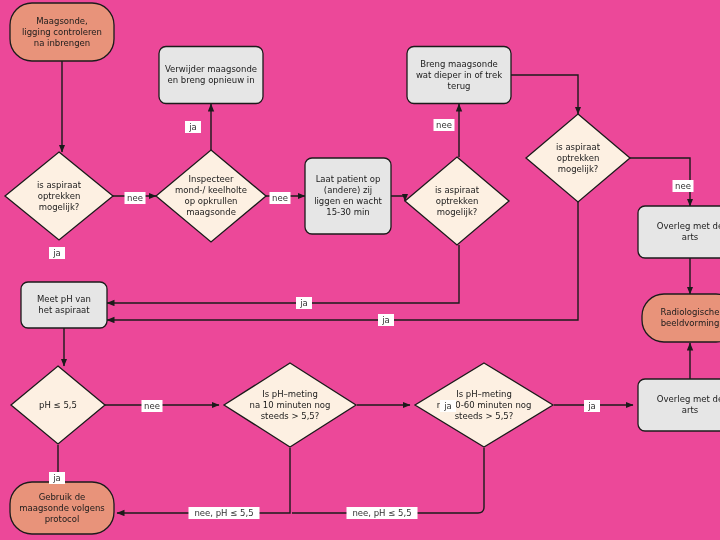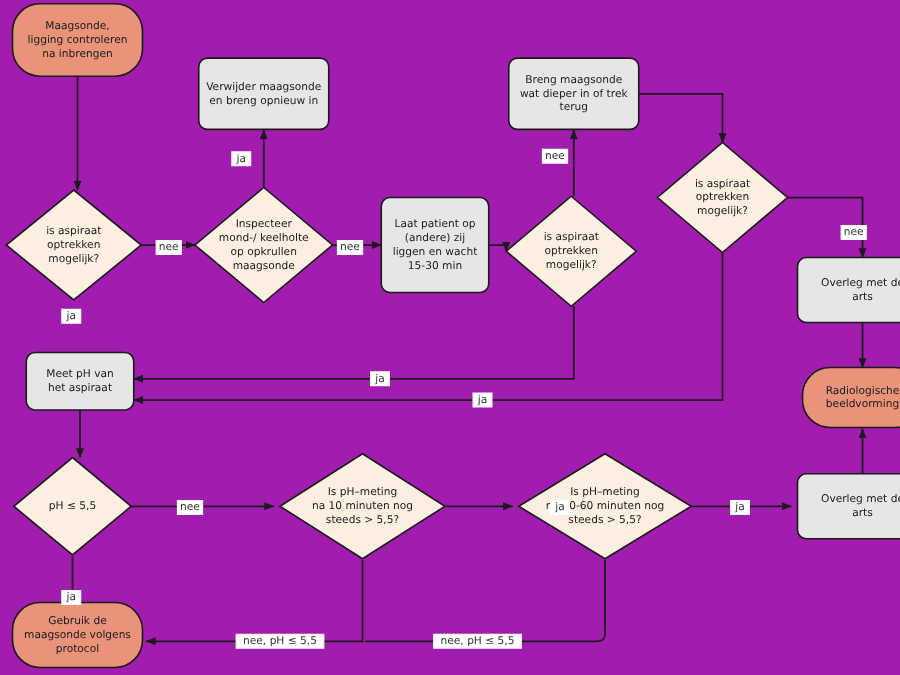--- a/index.html
+++ b/index.html
@@ -1,18 +1,18 @@
 <!DOCTYPE html>
 <html><head>
 <meta charset="utf-8">
 <style>
   html,body{margin:0;padding:0;background:#ffffff;}
   body{width:720px;height:540px;overflow:hidden;
        font-family:"DejaVu Sans","Liberation Sans",sans-serif;}
-  #stage{position:relative;width:720px;height:540px;background:#a21caf;}
+  #stage{position:relative;width:720px;height:540px;background:#ec4899;}
   svg#flow{position:absolute;left:0;top:0;width:720px;height:540px;}
   .nodeText{font-family:"DejaVu Sans","Liberation Sans",sans-serif;
             font-size:8.5px;fill:#1b1b1b;text-anchor:middle;dominant-baseline:middle;}
   .edgeText{font-family:"DejaVu Sans","Liberation Sans",sans-serif;
             font-size:8.5px;fill:#333;text-anchor:middle;dominant-baseline:middle;}
   .box{stroke:#1b1b1b;stroke-width:1.3;}
   .grey{fill:#e6e6e6;}
   .salmon{fill:#e8937a;}
   .cream{fill:#fdf0e2;}
   .lineEdge{stroke:#1b1b1b;stroke-width:1.4;fill:none;}

